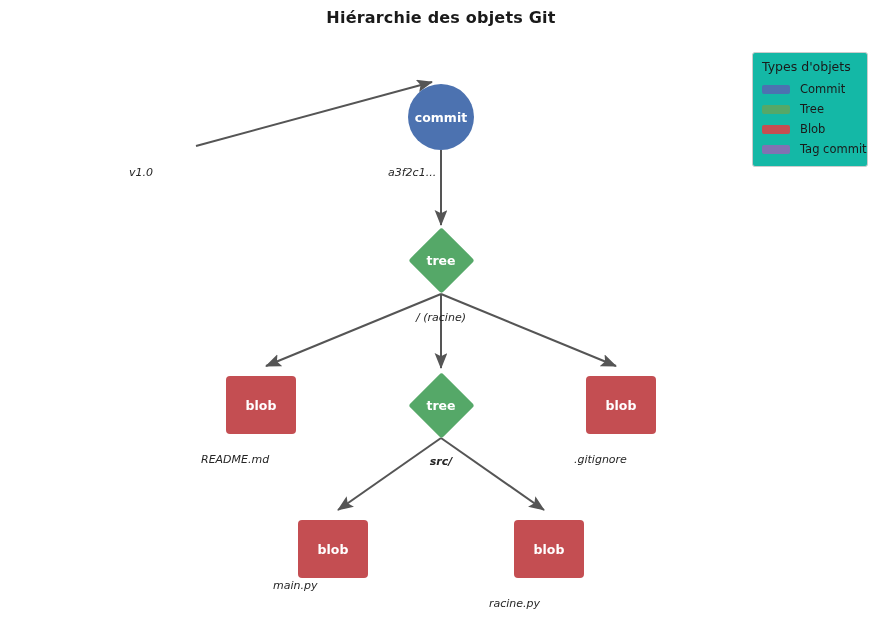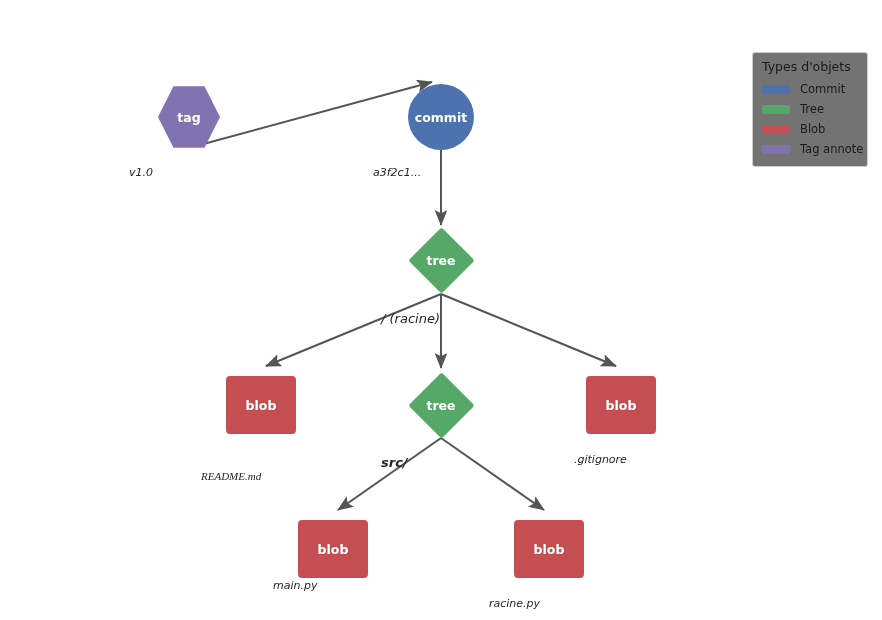--- a/index.html
+++ b/index.html
@@ -96,32 +96,33 @@
     text-align: left;
     font-size: 11px;
     font-style: italic;
     color: #262626;
     white-space: nowrap;
   }
 
   
   .edge-label {
     position: absolute;
-    font-size: 13px;
+    text-align: center;
+    font-size: 11px;
     font-style: italic;
     color: #262626;
     white-space: nowrap;
   }
 
   
   #legend {
     position: absolute;
     left: 752px;
     top: 52px;
-    background: #737373;
+    background: #14b8a6;
     border: 1px solid #cccccc;
     border-radius: 3px;
     padding: 6px 9px 7px 9px;
     box-sizing: border-box;
     width: 116px;
   }
   #legend-title {
     font-size: 12.5px;
     color: #1a1a1a;
     margin-bottom: 5px;
@@ -143,20 +144,21 @@
     font-size: 11.5px;
     color: #1a1a1a;
     white-space: nowrap;
   }
 </style>
 </head>
 <body>
 
 <div id="canvas">
 
+  <div id="chart-title">Hiérarchie des objets Git</div>
 
   <svg id="edges" viewBox="0 0 882 620">
     <defs>
       <marker id="arrowhead" markerWidth="9" markerHeight="9" refX="7.5" refY="3.2" orient="auto" markerUnits="strokeWidth">
         <path d="M0,0 L8,3.2 L0,6.4 L1.6,3.2 z" fill="#555555"></path>
       </marker>
     </defs>
 
     <line x1="196" y1="146" x2="432" y2="82" stroke="#555555" stroke-width="2" marker-end="url(#arrowhead)"></line>
 
@@ -166,41 +168,37 @@
 
     <line x1="441" y1="294" x2="441" y2="368" stroke="#555555" stroke-width="2" marker-end="url(#arrowhead)"></line>
 
     <line x1="441" y1="294" x2="616" y2="366" stroke="#555555" stroke-width="2" marker-end="url(#arrowhead)"></line>
 
     <line x1="441" y1="438" x2="338" y2="510" stroke="#555555" stroke-width="2" marker-end="url(#arrowhead)"></line>
 
     <line x1="441" y1="438" x2="544" y2="510" stroke="#555555" stroke-width="2" marker-end="url(#arrowhead)"></line>
   </svg>
 
-  <div class="node hexagon" style="left:158px; top:85px; width:62px; height:64px;">
-    <span class="hex-shape" style="background:#8172b2;"></span>
-    <span class="node-label-text">tag</span>
-  </div>
   <div class="caption" style="left:129px; top:166px; width:120px;">v1.0</div>
 
   <div class="node circle" style="left:408px; top:84px; width:66px; height:66px; background:#4c72b0;">
     <span class="node-label-text">commit</span>
   </div>
-  <div class="caption" style="left:373px; top:166px; width:120px;">a3f2c1...</div>
+  <div class="caption" style="left:388px; top:166px; width:120px;">a3f2c1...</div>
 
   <div class="node diamond" style="left:408px; top:227px; width:66px; height:66px;">
     <span class="diamond-shape" style="background:#55a868;"></span>
     <span class="node-label-text">tree</span>
   </div>
   <div class="edge-label" style="left:381px; top:311px; width:120px;">/ (racine)</div>
 
   <div class="node square" style="left:226px; top:376px; width:70px; height:58px; background:#c44e52;">
     <span class="node-label-text">blob</span>
   </div>
-  <div class="caption" style="left:201px; top:470px; width:120px;font-family:Liberation Serif, serif;">README.md</div>
+  <div class="caption" style="left:201px; top:453px; width:120px;">README.md</div>
 
   <div class="node diamond" style="left:408px; top:372px; width:66px; height:66px;">
     <span class="diamond-shape" style="background:#55a868;"></span>
     <span class="node-label-text">tree</span>
   </div>
   <div class="edge-label" style="left:381px; top:455px; width:120px;font-weight:bold;">src/</div>
 
   <div class="node square" style="left:586px; top:376px; width:70px; height:58px; background:#c44e52;">
     <span class="node-label-text">blob</span>
   </div>
@@ -229,17 +227,17 @@
       <span class="legend-label">Tree</span>
     </div>
 
     <div class="legend-row">
       <span class="legend-swatch" style="background:#c44e52;"></span>
       <span class="legend-label">Blob</span>
     </div>
 
     <div class="legend-row">
       <span class="legend-swatch" style="background:#8172b2;"></span>
-      <span class="legend-label">Tag annote</span>
+      <span class="legend-label">Tag commit</span>
     </div>
   </div>
 
 </div>
 
 </body></html>

